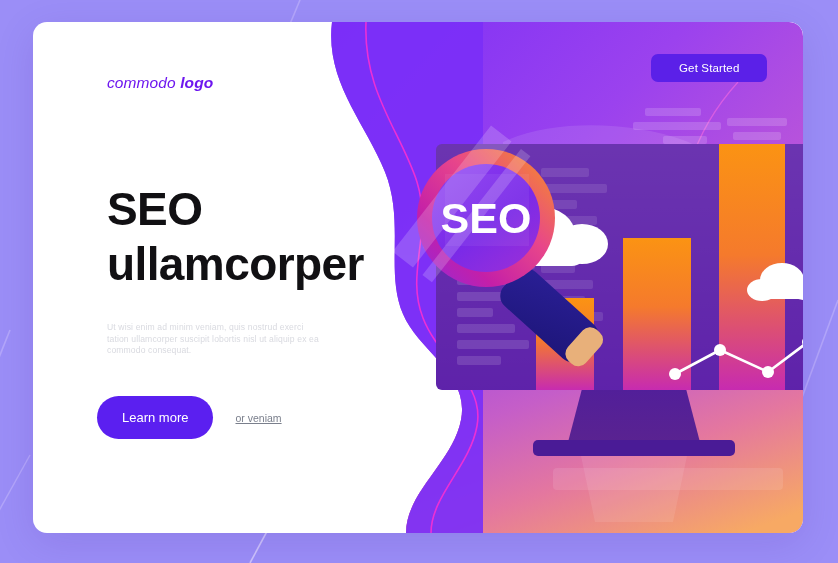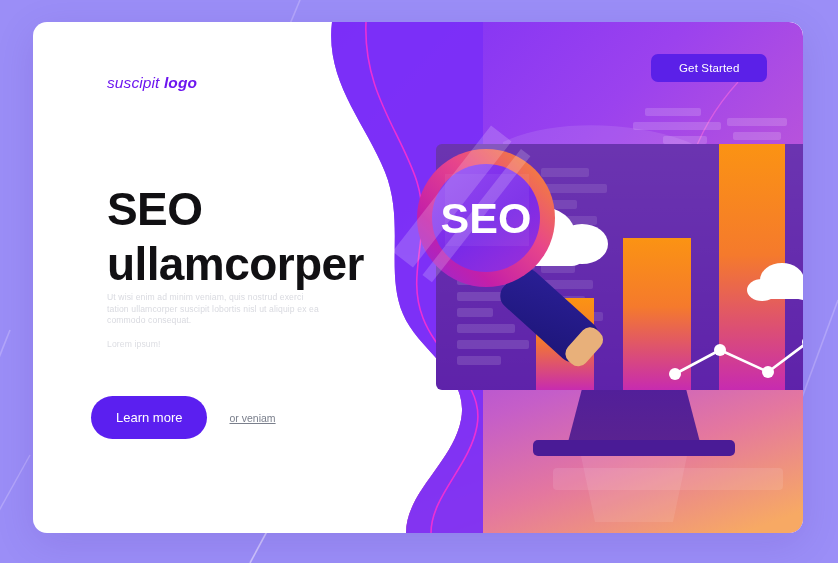--- a/index.html
+++ b/index.html
@@ -51,27 +51,27 @@
     cursor:pointer;white-space:nowrap;letter-spacing:.15px;
   }
 
   
   .hero{position:absolute;left:74px;top:160px;width:300px;z-index:40;}
   .hero h1{
     margin:0;font-size:46px;line-height:55px;font-weight:bold;
     color:#111013;letter-spacing:-.6px;
   }
   .hero .para{
-    font-size:8.6px;line-height:11.5px;
+    margin-top:30px;font-size:8.6px;line-height:11.5px;
     color:#d9dae0;width:215px;letter-spacing:.12px;
   }
   .hero .para2{
     margin-top:12px;font-size:8.6px;color:#dcdde2;letter-spacing:.12px;
   }
-  .actions{position:absolute;left:58px;top:374px;display:flex;align-items:center;gap:22px;z-index:40;}
+  .actions{position:absolute;left:64px;top:374px;display:flex;align-items:center;gap:22px;z-index:40;}
   .btn-learn{
     background:#5b1ff0;color:#fff;border:0;border-radius:22px;
     height:43px;padding:0 25px;font-size:13px;cursor:pointer;
     font-family:"Liberation Sans",sans-serif;white-space:nowrap;
   }
   .link-contact{
     color:#7a7f8c;font-size:10.5px;text-decoration:underline;cursor:pointer;
     white-space:nowrap;
   }
 </style>
@@ -285,34 +285,33 @@
           </g>
           <rect x="412" y="152" width="84" height="72" fill="#ffffff" opacity="0.06"></rect>
         </g>
       </g>
 
       <text x="453" y="211" text-anchor="middle" font-family="Liberation Sans, sans-serif" font-size="43" font-weight="bold" fill="#ffffff">SEO</text>
     </svg>
 
     <div class="nav">
       <div class="logo">
-        <span>suscipit </span><b>logo</b>
+        <span>commodo </span><b>logo</b>
       </div>
 
 
       <button class="cta">Get Started</button>
     </div>
 
     <div class="hero">
       <h1>
         <span>SEO</span><br>
         <span>ullamcorper</span>
       </h1>
       <div class="para">Ut wisi enim ad minim veniam, quis nostrud exerci tation ullamcorper suscipit lobortis nisl ut aliquip ex ea commodo consequat.</div>
-      <div class="para2">Lorem ipsum!</div>
     </div>
 
     <div class="actions">
       <button class="btn-learn">Learn more</button>
       <a class="link-contact" href="#">or veniam</a>
     </div>
 
   </div>
 </div>
 

